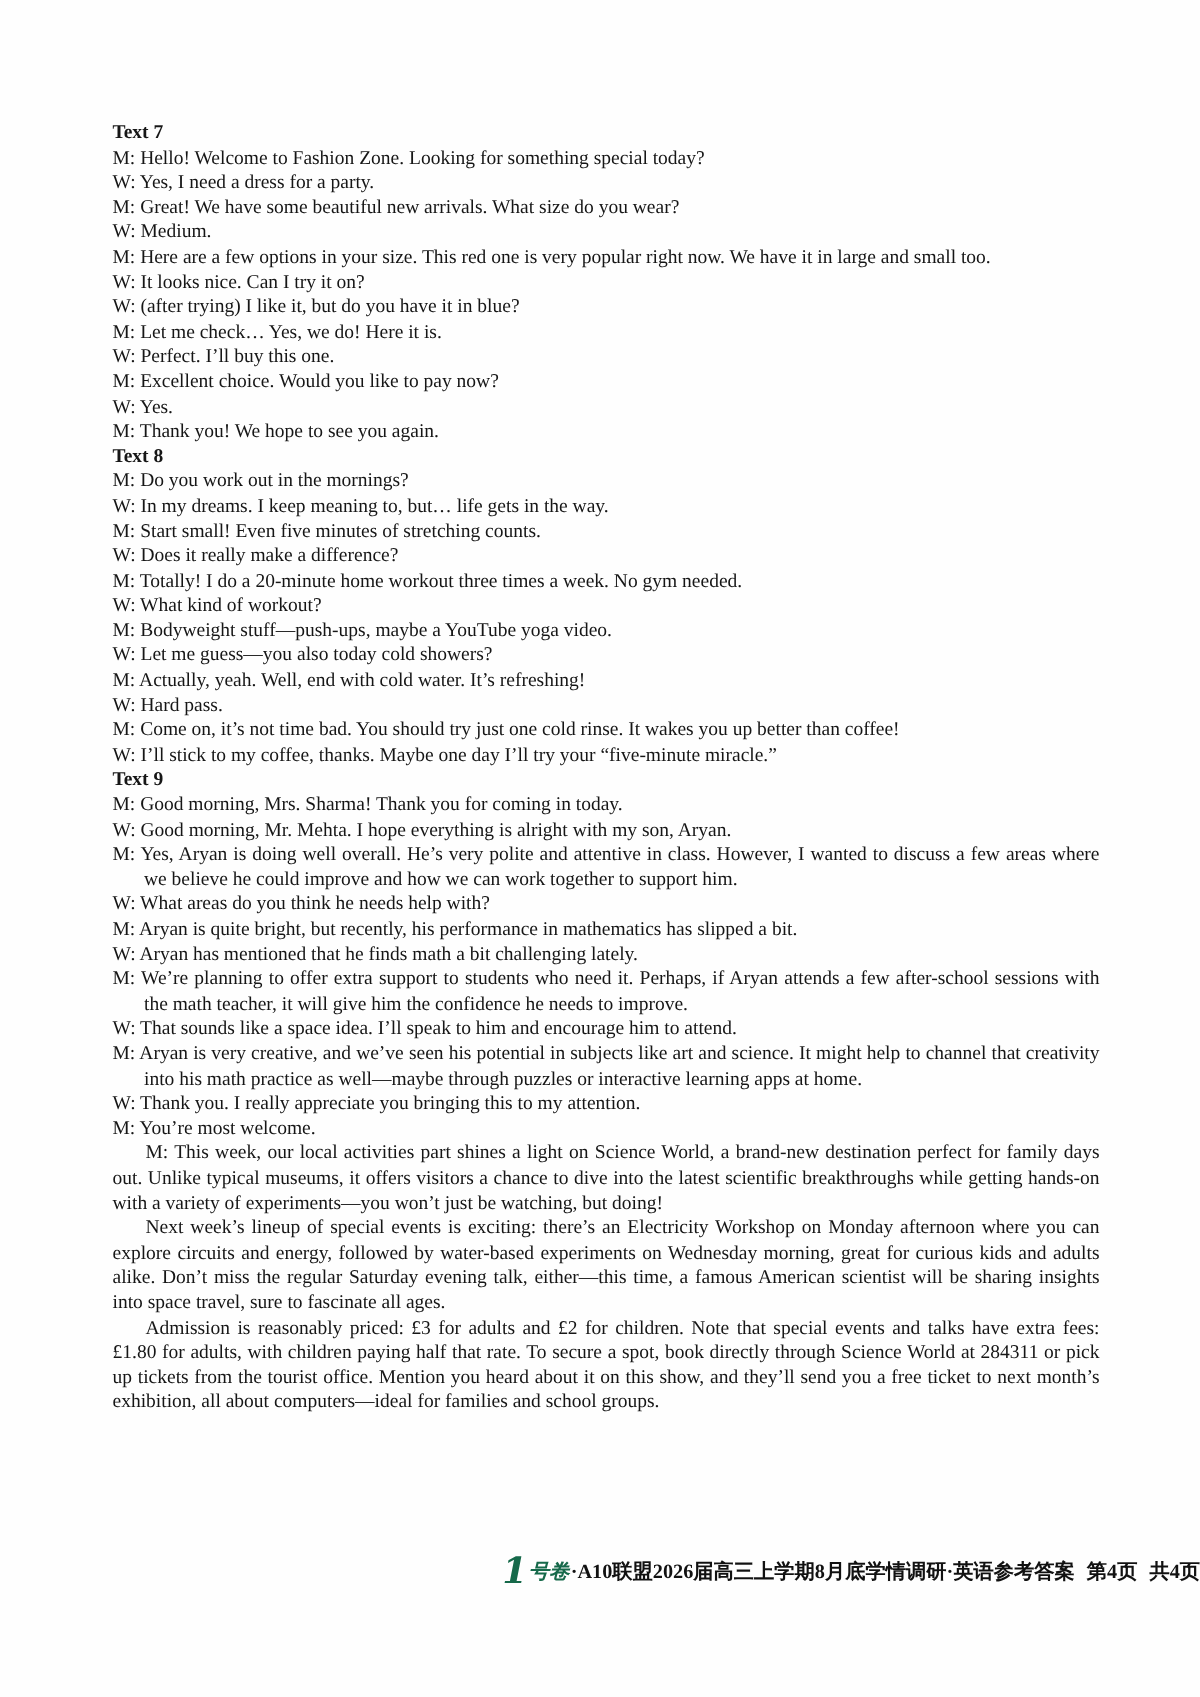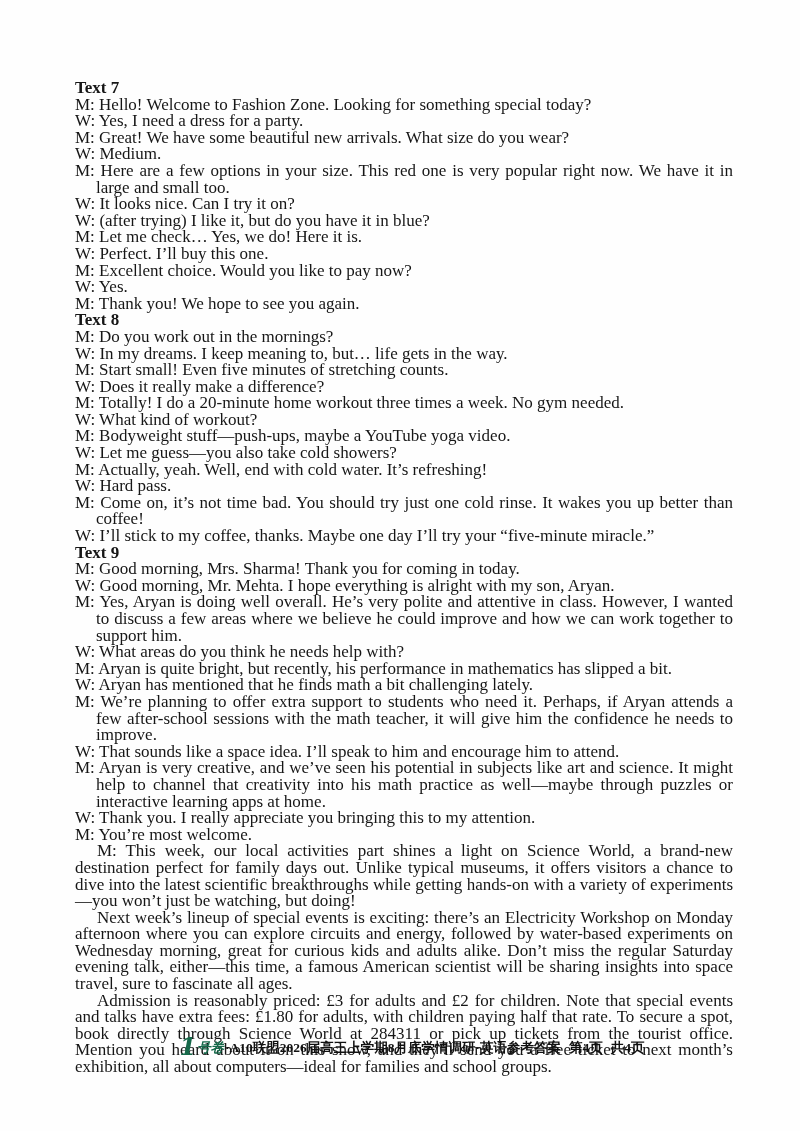--- a/index.html
+++ b/index.html
@@ -18,40 +18,40 @@
   .page {
     position: absolute;
     inset: 0;
     background: #fefefe;
   }
   .content {
     position: absolute;
     left: 75px;
     top: 80px;
     width: 658px;
-    font-size: 17px;
+    font-size: 13px;
     line-height: 16.6px;
     text-align: justify;
   }
   .section-title {
     font-weight: bold;
   }
   .dialogue-line {
     padding-left: 21px;
     text-indent: -21px;
   }
   .para-line {
     text-indent: 22px;
   }
   .footer {
     position: absolute;
     left: 0;
     right: 0;
     top: 1032px;
-    text-align: center;
+    text-align: right;
     font-size: 13.5px;
     white-space: nowrap;
     padding-left: 24px;
   }
   .logo-mark {
     color: #16694a;
     font-style: italic;
     font-weight: bold;
     font-size: 24px;
     vertical-align: -3px;
@@ -98,21 +98,21 @@
 
   <section class="transcript-section">
     <div class="section-title">Text 8</div>
   <div class="dialogue-line">M: Do you work out in the mornings?</div>
         <div class="dialogue-line">W: In my dreams. I keep meaning to, but… life gets in the way.</div>
         <div class="dialogue-line">M: Start small! Even five minutes of stretching counts.</div>
         <div class="dialogue-line">W: Does it really make a difference?</div>
         <div class="dialogue-line">M: Totally! I do a 20-minute home workout three times a week. No gym needed.</div>
         <div class="dialogue-line">W: What kind of workout?</div>
         <div class="dialogue-line">M: Bodyweight stuff—push-ups, maybe a YouTube yoga video.</div>
-        <div class="dialogue-line">W: Let me guess—you also take cold showers?</div>
+        <div class="dialogue-line">W: Let me guess—you also today cold showers?</div>
         <div class="dialogue-line">M: Actually, yeah. Well, end with cold water. It’s refreshing!</div>
         <div class="dialogue-line">W: Hard pass.</div>
         <div class="dialogue-line">M: Come on, it’s not time bad. You should try just one cold rinse. It wakes you up better than coffee!</div>
         <div class="dialogue-line">W: I’ll stick to my coffee, thanks. Maybe one day I’ll try your “five-minute miracle.”</div>
       </section>
 
   <section class="transcript-section">
     <div class="section-title">Text 9</div>
   <div class="dialogue-line">M: Good morning, Mrs. Sharma! Thank you for coming in today.</div>
         <div class="dialogue-line">W: Good morning, Mr. Mehta. I hope everything is alright with my son, Aryan.</div>

